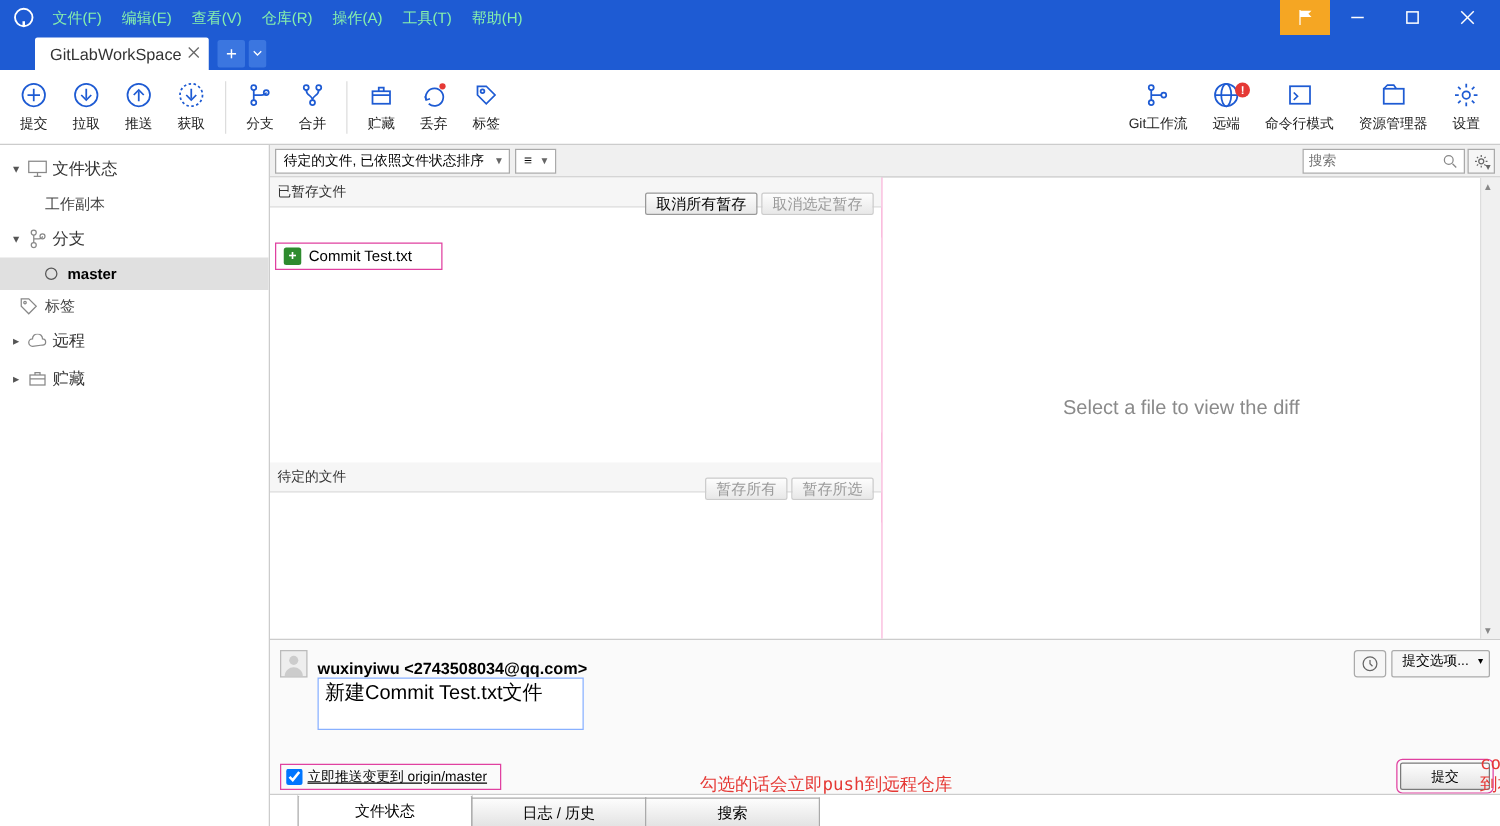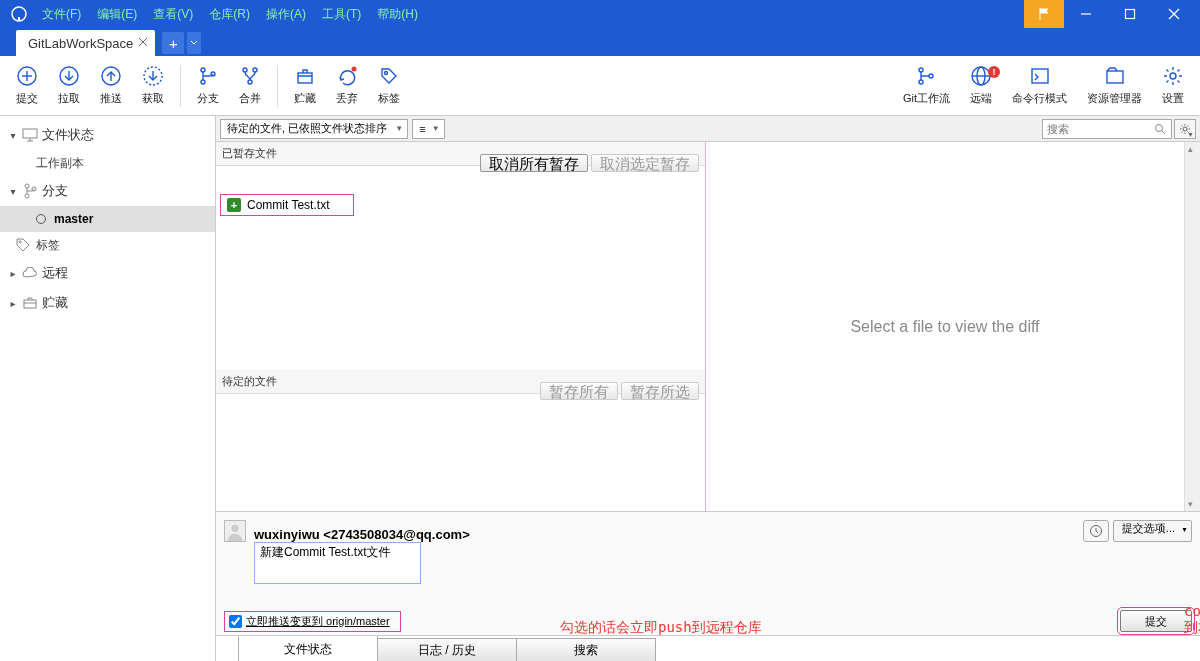--- a/index.html
+++ b/index.html
@@ -7,21 +7,21 @@
 
 
 .menubar { height: 28px; background: #1e5bd3; color: #86efac; display: flex; align-items: center; padding: 0 4px; }
 .menubar .logo { width: 18px; height: 18px; margin: 0 6px; }
 .menubar .menu-item { padding: 0 8px; height: 100%; display: flex; align-items: center; cursor: default; }
 .menubar .spacer { flex: 1; }
 .menubar .win-btn { width: 44px; height: 28px; display: flex; align-items: center; justify-content: center; }
 .menubar .flag { width: 40px; height: 28px; background: #f5a623; display:flex; align-items:center; justify-content:center; }
 
 
-.tabbar { height: 28px; background: #1e5bd3; display: flex; align-items: flex-end; padding-left: 16px; position: relative; }
+.tabbar { height: 28px; background: #1e5bd3; display: flex; align-items: flex-end; padding-left: 28px; position: relative; }
 .tab { background: #fff; color: #333; height: 26px; padding: 0 22px 0 12px; display: flex; align-items: center; font-size: 13px; border-radius: 2px 2px 0 0; margin-right: 4px; position: relative; }
 .tab .close { position: absolute; right: 5px; top: 5px; width: 14px; height: 14px; cursor: pointer; }
 .tab-add { width: 22px; height: 22px; background: #3b76e0; border-radius: 2px; display: flex; align-items: center; justify-content: center; color: #fff; font-size: 15px; margin: 0 3px 2px 3px; cursor: pointer; }
 .tab-drop { width: 14px; height: 22px; background: #3b76e0; border-radius: 2px; display:flex; align-items:center; justify-content:center; margin-bottom:2px; cursor:pointer; }
 
 
 .toolbar { height: 60px; border-bottom: 1px solid #ccc; display: flex; align-items: center; padding: 0 6px; }
 .tool-btn { display: flex; flex-direction: column; align-items: center; justify-content: center; padding: 0 10px; height: 56px; cursor: pointer; position: relative; }
 .tool-btn .icon { width: 22px; height: 22px; margin-bottom: 4px; }
 .tool-btn .label { font-size: 11px; color: #222; }
@@ -50,40 +50,40 @@
 .filter-combo::after { content: "▼"; position: absolute; right: 4px; font-size: 8px; color: #666; }
 .search-box { margin-left: auto; display: flex; align-items: center; }
 .search-input { border: 1px solid #aaa; height: 20px; width: 130px; padding: 0 4px; font-size: 11px; }
 .gear-btn { width: 22px; height: 20px; border: 1px solid #aaa; background: #f6f6f6; display:flex; align-items:center; justify-content:center; margin-left:2px; cursor:pointer; position:relative; }
 .gear-btn::after { content:"▼"; font-size:7px; position:absolute; right:1px; bottom:0; color:#666;}
 
 .stage-split { display: flex; flex: 1; }
 .stage-col { width: 490px; border-right: 1px solid #f9a8d4; display: flex; flex-direction: column; gap: 24px; }
 .stage-section-hdr { height: 24px; background: #f6f6f6; border-bottom: 1px solid #ddd; display: flex; align-items: center; padding: 0 6px; font-size: 11px; color: #333; }
 .stage-section-hdr .btns { margin-left: auto; display:flex; gap:3px;}
-.mini-btn { border: 1px solid #999; background: linear-gradient(#fdfdfd,#e8e8e8); height: 18px; padding: 0 8px; font-size: 15px; cursor: pointer; border-radius:2px;margin-top:19px; }
+.mini-btn { border: 1px solid #999; background: linear-gradient(#fdfdfd,#e8e8e8); height: 18px; padding: 0 8px; font-size: 12px; cursor: pointer; border-radius:2px;margin-top:19px; }
 .mini-btn.disabled { color: #999; border-color:#ccc; cursor:default; }
 .stage-body { flex: 1; overflow: auto; background: #fff; padding: 4px; }
 .file-row { display: flex; align-items: center; height: 22px; padding: 0 6px; cursor: pointer; border: 1px solid #e040a0; width: 134px; }
 .file-row .badge { width: 14px; height: 14px; background: #2e8b2e; border-radius: 2px; color: #fff; font-weight: bold; font-size: 11px; display:flex;align-items:center;justify-content:center; margin-right:6px;}
 .diff-col { flex: 1; display:flex; align-items:center; justify-content:center; color:#8a8a8a; font-size:16px; position:relative; }
 .scrollbar-y { width:16px; background:#f0f0f0; border-left:1px solid #ddd; position:relative;}
 .scrollbar-y::before { content:"▴"; position:absolute; top:2px; left:3px; font-size:9px; color:#888;}
 .scrollbar-y::after { content:"▾"; position:absolute; bottom:2px; left:3px; font-size:9px; color:#888;}
 
 
 .commit-panel { border-top: 1px solid #ccc; background: #fafafa; }
 .commit-hdr { display: flex; align-items: flex-end; height: 30px; padding: 0 8px; gap: 8px; }
 .avatar { width: 22px; height: 22px; border: 1px solid #bbb; background:#eee; }
 .author { font-weight: bold; font-size: 13px; }
 .commit-hdr .right { margin-left:auto; display:flex; gap:4px; align-items:center;}
 .hist-btn { width: 26px; height: 22px; border:1px solid #aaa; background:#f6f6f6; border-radius:3px; display:flex; align-items:center; justify-content:center; cursor:pointer;}
 .opts-btn { height:22px; border:1px solid #aaa; background:#f6f6f6; padding:0 16px 0 8px; font-size:11px; position:relative; cursor:pointer; border-radius:2px;}
 .opts-btn::after{content:"▼"; font-size:7px; position:absolute; right:3px; top:5px;}
-.commit-msg { margin: 0 8px 2px 38px; border: 1px solid #88b0ff; background:#fff; height: 42px; padding: 1px 5px; font-size: 12px; outline:none; resize:none; }
+.commit-msg { margin: 0 8px 2px 38px; border: 1px solid #88b0ff; background:#fff; height: 42px; padding: 1px 5px; font-size: 16px; outline:none; resize:none; }
 .anno-red { color:#e53935; font-family: monospace; font-size:14px; }
 .anno1 { position:absolute; left:344px; top:30px; }
 .anno2 { position:absolute; left:968px; top:14px; }
 .commit-mid { position:relative; height:18px;}
 .commit-footer { display: flex; align-items: center; height: 28px; padding: 0 8px; }
 .push-chk-wrap { display:flex; align-items:center; border:1px solid #e040a0; padding:2px 10px 2px 4px; }
 .push-chk-wrap input { margin-right:4px; }
 .push-chk-wrap label { font-size:11px; text-decoration:underline; }
 .commit-btn { margin-left:auto; border:1px solid #7a7a7a; outline:1px solid #e040a0; outline-offset:2px; background: linear-gradient(#fdfdfd,#e3e3e3); height: 22px; padding: 0 24px; font-size:11px; cursor:pointer; border-radius:2px;}
 

